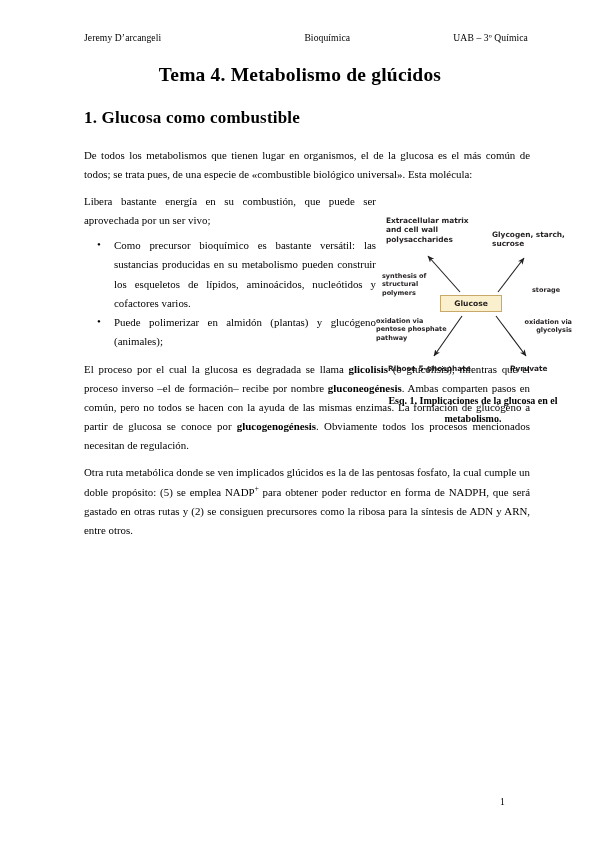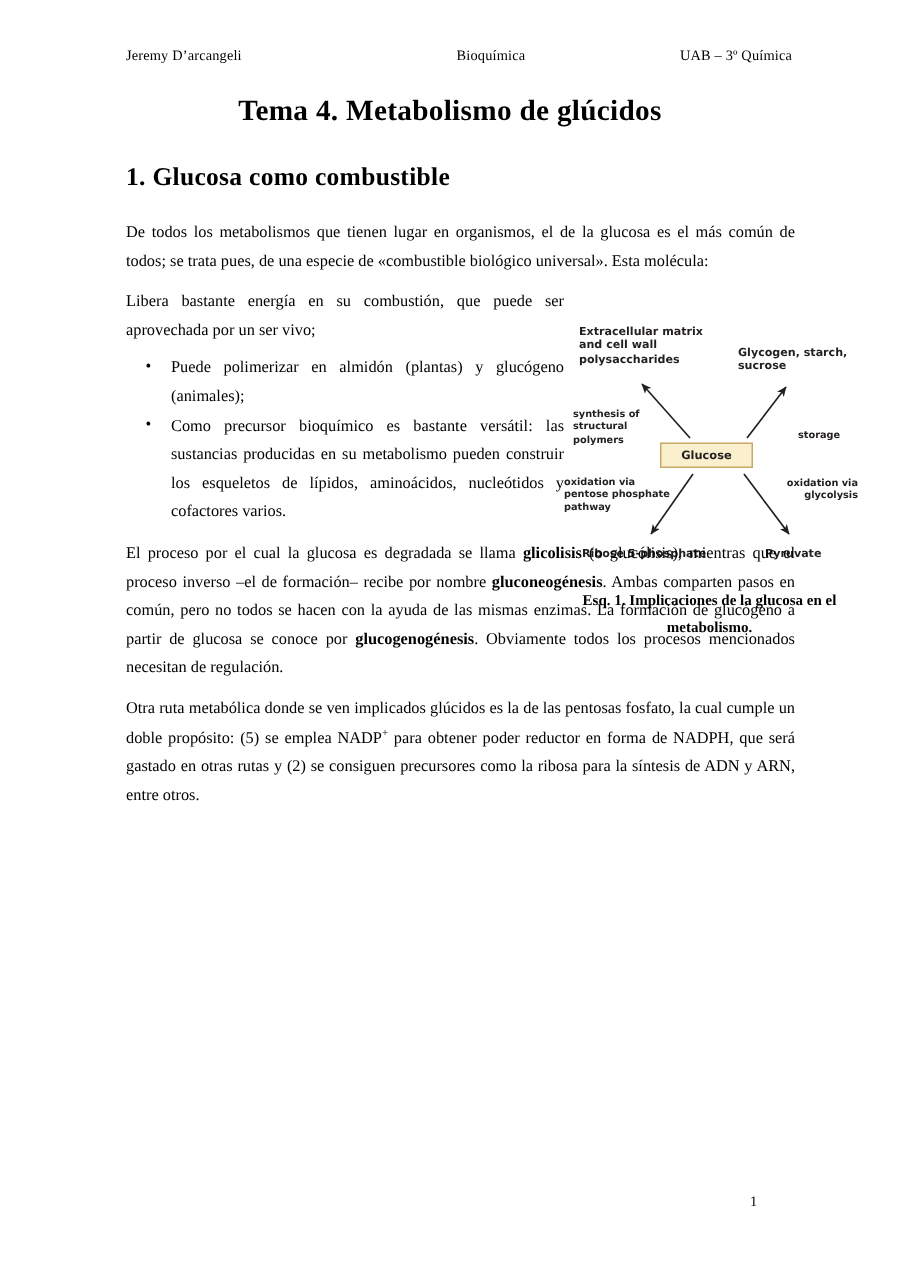--- a/index.html
+++ b/index.html
@@ -225,22 +225,22 @@
     <div class="fig-caption">Esq. 1. Implicaciones de la glucosa en el metabolismo.</div>
   </div>
 
   <div class="content">
 
     <p>De todos los metabolismos que tienen lugar en organismos, el de la glucosa es el más común de todos; se trata pues, de una especie de «combustible biológico universal». Esta molécula:</p>
 
     <p class="narrow tight">Libera bastante energía en su combustión, que puede ser aprovechada por un ser vivo;</p>
 
     <ul class="bullets">
+      <li>Como precursor bioquímico es bastante versátil: las sustancias producidas en su metabolismo pueden construir los esqueletos de lípidos, aminoácidos, nucleótidos y cofactores varios.</li>
       <li>Puede polimerizar en almidón (plantas) y glucógeno (animales);</li>
-      <li>Como precursor bioquímico es bastante versátil: las sustancias producidas en su metabolismo pueden construir los esqueletos de lípidos, aminoácidos, nucleótidos y cofactores varios.</li>
     </ul>
 
     <p><span>El proceso por el cual la glucosa es degradada se llama </span><b>glicolisis</b><span> (o glucólisis), mientras que el proceso inverso –el de formación– recibe por nombre </span><b>gluconeogénesis</b><span>. Ambas comparten pasos en común, pero no todos se hacen con la ayuda de las mismas enzimas. La formación de glucógeno a partir de glucosa se conoce por </span><b>glucogenogénesis</b><span>. Obviamente todos los procesos mencionados necesitan de regulación.</span></p>
 
     <p><span>Otra ruta metabólica donde se ven implicados glúcidos es la de las pentosas fosfato, la cual cumple un doble propósito: (5) se emplea NADP</span><sup class="charge">+</sup><span> para obtener poder reductor en forma de NADPH, que será gastado en otras rutas y (2) se consiguen precursores como la ribosa para la síntesis de ADN y ARN, entre otros.</span></p>
 
   </div>
 
   <div class="page-number">1</div>
 

